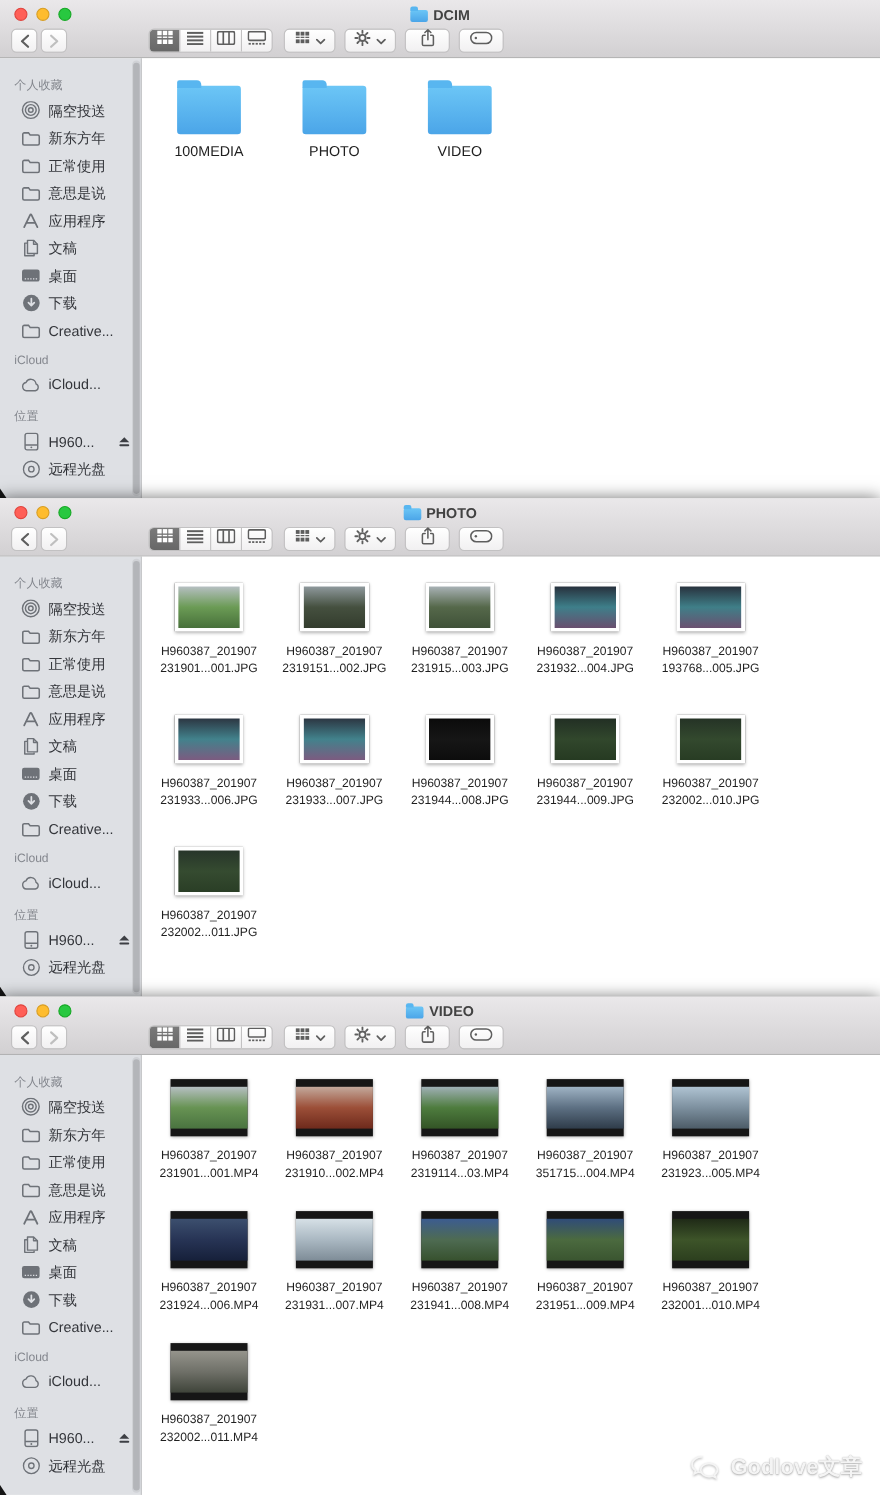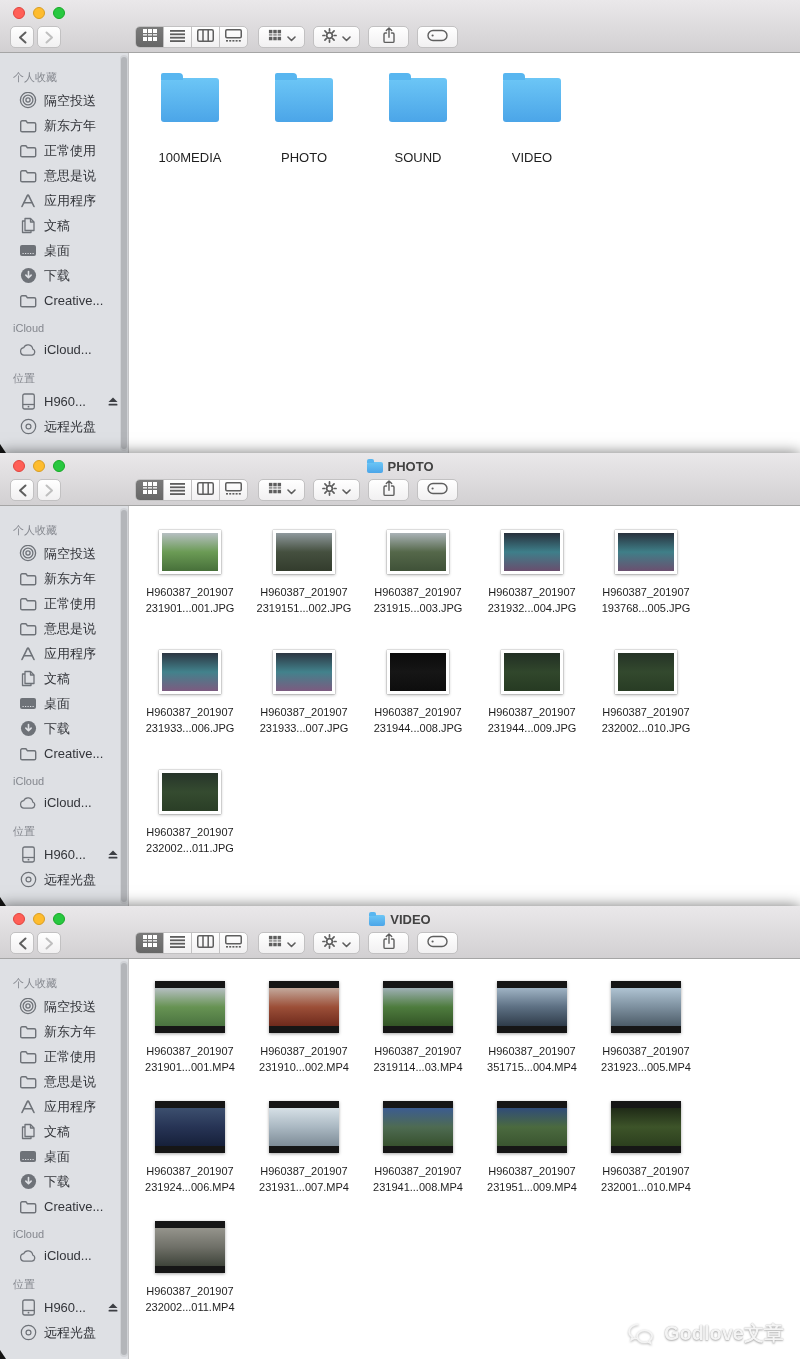--- a/index.html
+++ b/index.html
@@ -56,21 +56,21 @@
   .content{flex:1;background:#fff;box-sizing:border-box;padding:22px 0 0 4px;
            display:flex;flex-wrap:wrap;align-content:flex-start;overflow:hidden;}
   .cell{width:114px;display:flex;flex-direction:column;align-items:center;}
   .cell.fold{margin-bottom:10px;}
   .cell.photo{margin-bottom:32px;}
   .cell.video{margin-bottom:26px;}
   .folder-lg{width:58px;height:44px;border-radius:3px;position:relative;margin-top:3px;
              background:linear-gradient(var(--folder-top),var(--folder-bottom));}
   .folder-lg::before{content:"";position:absolute;top:-5px;left:0;width:22px;height:7px;
              background:var(--folder-tab);border-radius:2px 4px 0 0;}
-  .flabel{margin-top:28px;font-size:13px;color:#1f1f1f;text-align:center;}
+  .flabel{margin-top:8px;font-size:13px;color:#1f1f1f;text-align:center;}
   .plabel{margin-top:10px;font-size:11px;line-height:16px;color:#1f1f1f;text-align:center;}
   .pthumb{margin-top:2px;width:56px;height:38px;border:3px solid #fff;
           box-shadow:0 0 1px rgba(0,0,0,.5),0 1px 3px rgba(0,0,0,.3);}
   .vthumb{margin-top:0;width:70px;height:52px;background:#161616;display:flex;align-items:center;
           justify-content:center;box-shadow:0 1px 3px rgba(0,0,0,.35);}
   .vin{width:70px;height:38px;}
   .cursor{position:absolute;left:0;bottom:0;width:0;height:0;
           border-left:6px solid #141414;border-top:9px solid transparent;}
   
   .watermark{position:absolute;right:16px;bottom:12px;display:flex;align-items:center;gap:8px;
@@ -81,20 +81,24 @@
 </style>
 </head>
 <body style="--folder-tab: #58b6f0; --folder-top: #6cc6f6; --folder-bottom: #4ba5e8; --sidebar-bg: #dee0e4;">
 
 <div id="app">
   <section class="window" style="top:0px;z-index:1">
     <div class="chrome">
       <div class="tl red"></div>
       <div class="tl yellow"></div>
       <div class="tl green"></div>
+      <div class="title">
+        <span class="mini-folder"></span>
+        <span>DCIM</span>
+      </div>
       <div class="toolbar">
         <div class="tbtn btn-back">
             <svg width="11" height="13" viewBox="0 0 11 13">
               <path d="M8.5 1.5 3 6.5l5.5 5" fill="none" stroke="currentColor" stroke-width="2" stroke-linecap="round" stroke-linejoin="round"></path>
             </svg>
           </div>
         <div class="tbtn btn-fwd">
             <svg width="11" height="13" viewBox="0 0 11 13">
               <path d="M2.5 1.5 8 6.5l-5.5 5" fill="none" stroke="currentColor" stroke-width="2" stroke-linecap="round" stroke-linejoin="round"></path>
             </svg>
@@ -322,24 +326,20 @@
           </div>
         </aside>
       <main class="content">
           <div class="cell fold">
             <div class="folder-lg"></div>
             <div class="flabel">100MEDIA</div>
           </div>
           <div class="cell fold">
             <div class="folder-lg"></div>
             <div class="flabel">PHOTO</div>
-          </div>
-          <div class="cell fold">
-            <div class="folder-lg"></div>
-            <div class="flabel">SOUND</div>
           </div>
           <div class="cell fold">
             <div class="folder-lg"></div>
             <div class="flabel">VIDEO</div>
           </div>
         </main>
     </div>
     <div class="cursor"></div>
   </section>
   <section class="window" style="top:453px;z-index:2">

